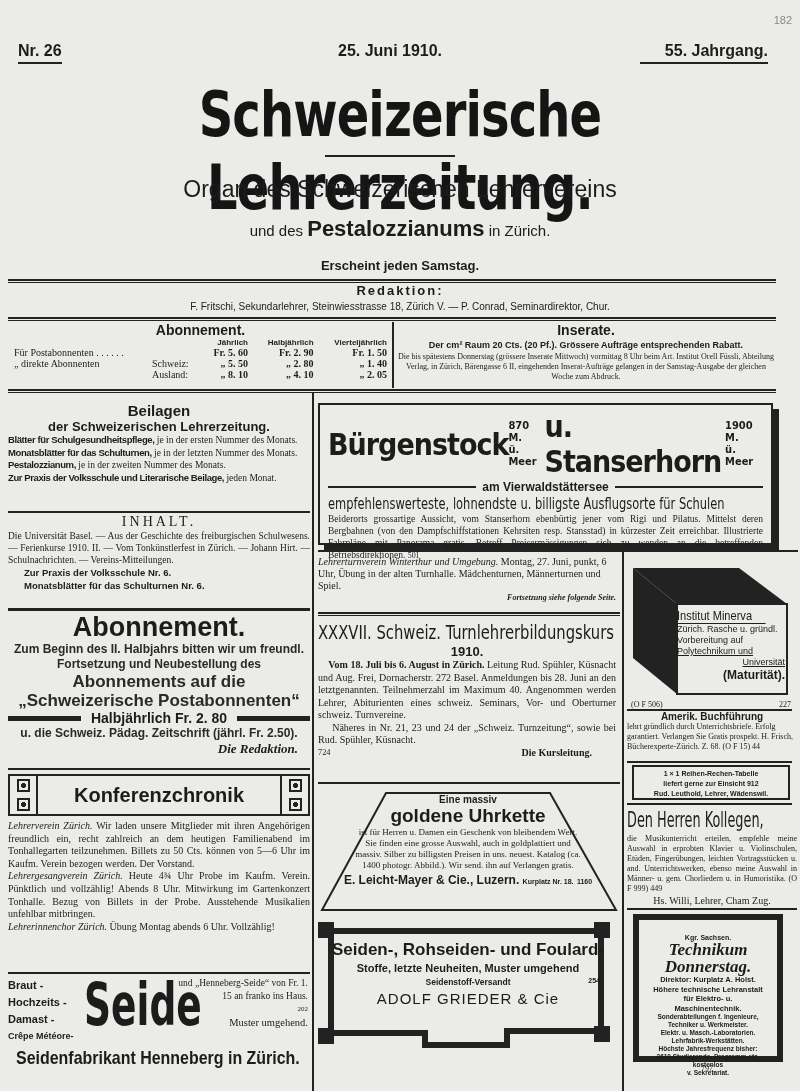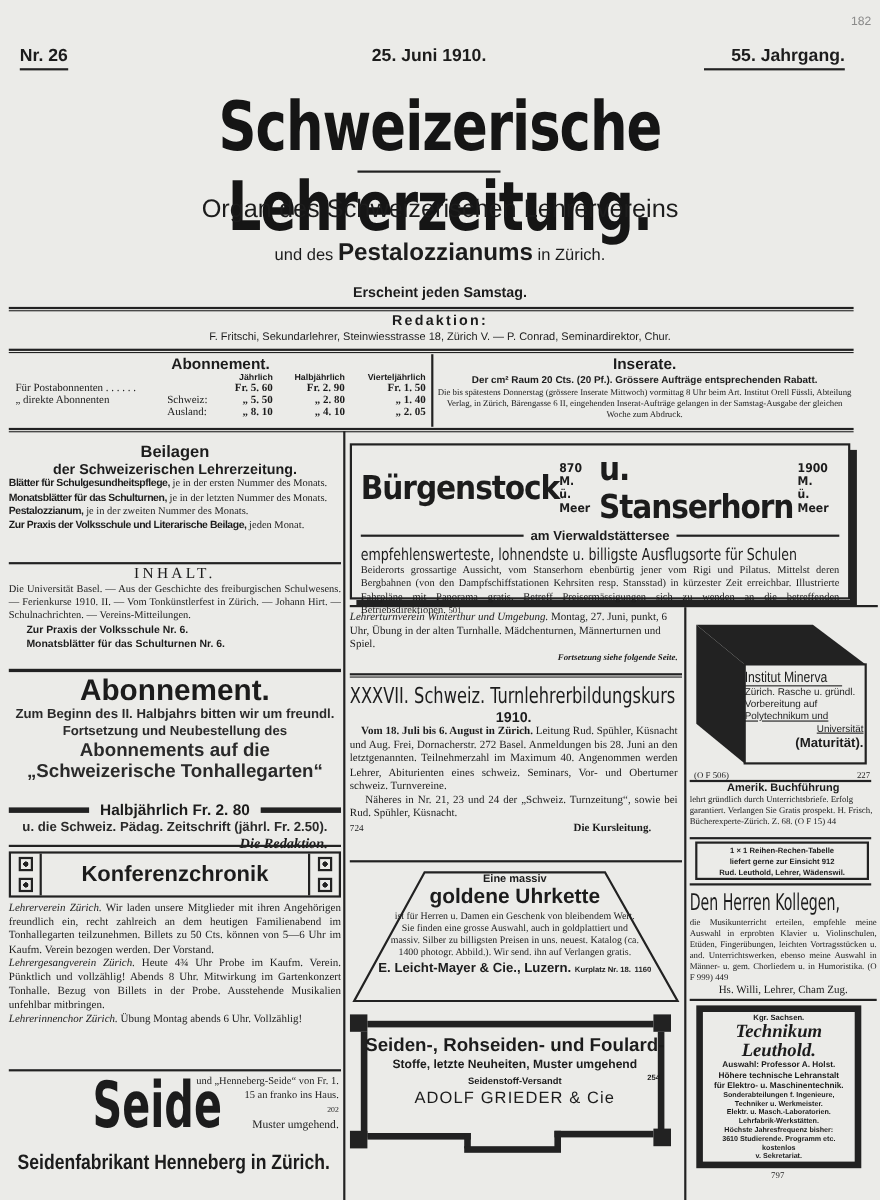--- a/index.html
+++ b/index.html
@@ -39,21 +39,21 @@
   .beil p{text-align:left;font-size:9.5px;line-height:12.5px;white-space:nowrap}
   .beil p b{font-family:"Liberation Sans",sans-serif;font-size:9.5px;letter-spacing:-0.4px}
   .inhalt{top:514px}
   .inhalt h3{text-align:center;letter-spacing:3px;font-size:14px;font-weight:normal}
   .inhalt p{font-size:9.5px;line-height:12px;text-align:justify}
   .inhalt .s{font-family:"Liberation Sans",sans-serif;font-weight:bold;font-size:9.5px;padding-left:16px;line-height:13px}
   .abo2{top:612px;text-align:center;font-family:"Liberation Sans",sans-serif}
   .abo2 h2{font-size:27px;line-height:30px}
   .abo2 p{font-size:12px;line-height:15px;font-weight:bold;color:#2a2a2a}
   .abo2 .big{font-size:17px;line-height:19px}
-  .abo2 .hj{display:flex;align-items:center;gap:10px;font-size:14px;font-weight:bold;margin-top:18px}
+  .abo2 .hj{display:flex;align-items:center;gap:10px;font-size:14px;font-weight:bold;margin-top:0}
   .abo2 .hj i{flex:1;height:5px;background:#222}
   .abo2 .sig{text-align:right;font-family:"Liberation Serif",serif;font-style:italic;font-weight:bold;font-size:13px;padding-right:12px}
   .konf{top:774px;height:42px;border:2px solid #222;display:flex;align-items:center}
   .konf .sq{width:28px;height:38px;display:flex;flex-direction:column;justify-content:space-around;align-items:center;border-right:2px solid #222}
   .konf .sq:last-child{border-right:none;border-left:2px solid #222}
   .konf .sq i{display:block;width:13px;height:13px;border:2px solid #222;background:radial-gradient(#222 35%,transparent 40%)}
   .konf .t{flex:1;text-align:center;font-family:"Liberation Sans",sans-serif;font-size:20px;font-weight:bold}
   .konftext{top:820px;font-size:10px;line-height:12.6px;text-align:justify}
   .konftext i{font-style:italic}
   .seide{top:975px;height:110px}
@@ -102,21 +102,21 @@
   .minerva .t{font-size:13.5px;transform:scaleX(0.82);transform-origin:left;white-space:nowrap;border-bottom:1px solid #222}
   .minerva .s{font-size:9px;line-height:11px;white-space:nowrap}
   .minerva .m{font-weight:bold;font-size:12px;text-align:right}
   .minerva .num{position:absolute;top:140px;left:4px;width:160px;font-size:8px;display:flex;justify-content:space-between}
   .amerik{top:712px;font-size:8px;line-height:10px}
   .amerik h4{font-family:"Liberation Sans",sans-serif;font-size:10px;text-align:center}
   .tab1{top:765px;left:632px;width:158px;height:35px;border:2px solid #222;font-family:"Liberation Sans",sans-serif;font-weight:bold;font-size:7px;line-height:10px;text-align:center;padding-top:2px}
   .koll{top:806px;font-size:8px;line-height:10px;text-align:justify}
   .koll h2{font-family:"DejaVu Sans Condensed","DejaVu Sans",sans-serif;font-size:21px;font-weight:normal;transform:scaleX(0.68);transform-origin:left;white-space:nowrap;line-height:28px}
   .willi{top:895px;font-size:10px;text-align:center;font-family:"Liberation Serif",serif;border-bottom:2px solid #222;padding-bottom:2px}
-  .mittw{top:914px;left:633px;width:150px;height:148px;border:6px solid #222;padding:2px;font-family:"Liberation Sans",sans-serif;font-weight:bold;text-align:center;background:#ebebe8}
+  .mittw{top:914px;left:633px;width:150px;height:148px;border:6px solid #222;padding:14px;font-family:"Liberation Sans",sans-serif;font-weight:bold;text-align:center;background:#ebebe8}
   .mittw .k{font-size:7px}
   .mittw .t{font-family:"Liberation Serif",serif;font-style:italic;font-size:17px;line-height:17px}
   .mittw .l{font-size:7.5px;line-height:9.5px}
   .mittw .s{font-size:6.5px;line-height:8px}
   .mittnum{top:1064px;left:627px;width:160px;text-align:center;font-size:8px;font-family:"Liberation Serif",serif}
 </style>
 </head>
 <body>
 
 <div class="abs pageno">182</div>
@@ -202,21 +202,21 @@
   <p>Die Universität Basel. — Aus der Geschichte des freiburgischen Schulwesens. — Ferienkurse 1910. II. — Vom Tonkünstlerfest in Zürich. — Johann Hirt. — Schulnachrichten. — Vereins-Mitteilungen.</p>
   <div class="s">Zur Praxis der Volksschule Nr. 6.</div>
   <div class="s">Monatsblätter für das Schulturnen Nr. 6.</div>
 </div>
 <div class="abs" style="top:608px;left:8px;width:302px;height:3px;background:#222"></div>
 
 <div class="abs col1 abo2">
   <h2>Abonnement.</h2>
   <p>Zum Beginn des II. Halbjahrs bitten wir um freundl. Fortsetzung und Neubestellung des</p>
   <p class="big">Abonnements auf die</p>
-  <p class="big">„Schweizerische Tonhallegarten“</p>
+  <p class="big">„Schweizerische Postabonnenten“</p>
   <div class="hj">
       <i></i>
       <span>Halbjährlich Fr. 2. 80</span>
       <i></i>
     </div>
   <p>u. die Schweiz. Pädag. Zeitschrift (jährl. Fr. 2.50).</p>
   <div class="sig">Die Redaktion.</div>
 </div>
 <div class="abs" style="top:768px;left:8px;width:302px;height:2px;background:#222"></div>
 
@@ -232,20 +232,26 @@
     </div>
 </div>
 <div class="abs col1 konftext">
   <p><i>Lehrerverein Zürich.</i><span> Wir laden unsere Mitglieder mit ihren Angehörigen freundlich ein, recht zahlreich an dem heutigen Familienabend im Tonhallegarten teilzunehmen. Billets zu 50 Cts. können von 5—6 Uhr im Kaufm. Verein bezogen werden.  Der Vorstand.</span></p>
   <p><i>Lehrergesangverein Zürich.</i><span> Heute 4¾ Uhr Probe im Kaufm. Verein. Pünktlich und vollzählig! Abends 8 Uhr. Mitwirkung im Gartenkonzert Tonhalle. Bezug von Billets in der Probe. Ausstehende Musikalien unfehlbar mitbringen.</span></p>
   <p><i>Lehrerinnenchor Zürich.</i><span> Übung Montag abends 6 Uhr. Vollzählig!</span></p>
 </div>
 <div class="abs" style="top:972px;left:8px;width:302px;height:2px;background:#222"></div>
 
 <div class="abs col1 seide">
+  <div class="left">
+    <div>Braut -</div>
+    <div>Hochzeits -</div>
+    <div>Damast -</div>
+    <div style="font-size:9px">Crêpe Météore-</div>
+  </div>
   <div class="word">Seide</div>
   <div class="right">
     <div>und „Henneberg-Seide“ von Fr. 1. 15 an franko ins Haus.</div>
     <div style="font-size:7px">202</div>
     <div style="font-size:10.5px;text-align:right">Muster umgehend.</div>
   </div>
   <div class="bottom">Seidenfabrikant Henneberg in Zürich.</div>
 </div>
 
 <div class="abs vsep1"></div>
@@ -364,22 +370,22 @@
 
 <div class="abs col3 koll">
   <h2>Den Herren Kollegen,</h2>
   <p><span>die Musikunterricht erteilen, empfehle meine Auswahl in erprobten Klavier u. Violinschulen, Etüden, Fingerübungen, leichten Vortragsstücken u. and. Unterrichtswerken, ebenso meine Auswahl in Männer- u. gem. Chorliedern u. in Humoristika.</span> <span>(O F 999)</span> <span>449</span></p>
 </div>
 <div class="abs col3 willi">Hs. Willi, Lehrer, Cham Zug.</div>
 
 <div class="abs mittw">
   <div class="k">Kgr. Sachsen.</div>
   <div class="t">Technikum</div>
-  <div class="t">Leuthold.</div>
-  <div class="l">Auswahl: Professor A. Holst.</div>
+  <div class="t">Donnerstag.</div>
+  <div class="l">Direktor: Kurplatz A. Holst.</div>
   <div class="l">Höhere technische Lehranstalt</div>
   <div class="l">für Elektro- u. Maschinentechnik.</div>
   <div class="s">Sonderabteilungen f. Ingenieure,</div>
   <div class="s">Techniker u. Werkmeister.</div>
   <div class="s">Elektr. u. Masch.-Laboratorien.</div>
   <div class="s">Lehrfabrik-Werkstätten.</div>
   <div class="s">Höchste Jahresfrequenz bisher:</div>
   <div class="s">3610 Studierende. Programm etc.</div>
   <div class="s">kostenlos</div>
   <div class="s">v. Sekretariat.</div>

